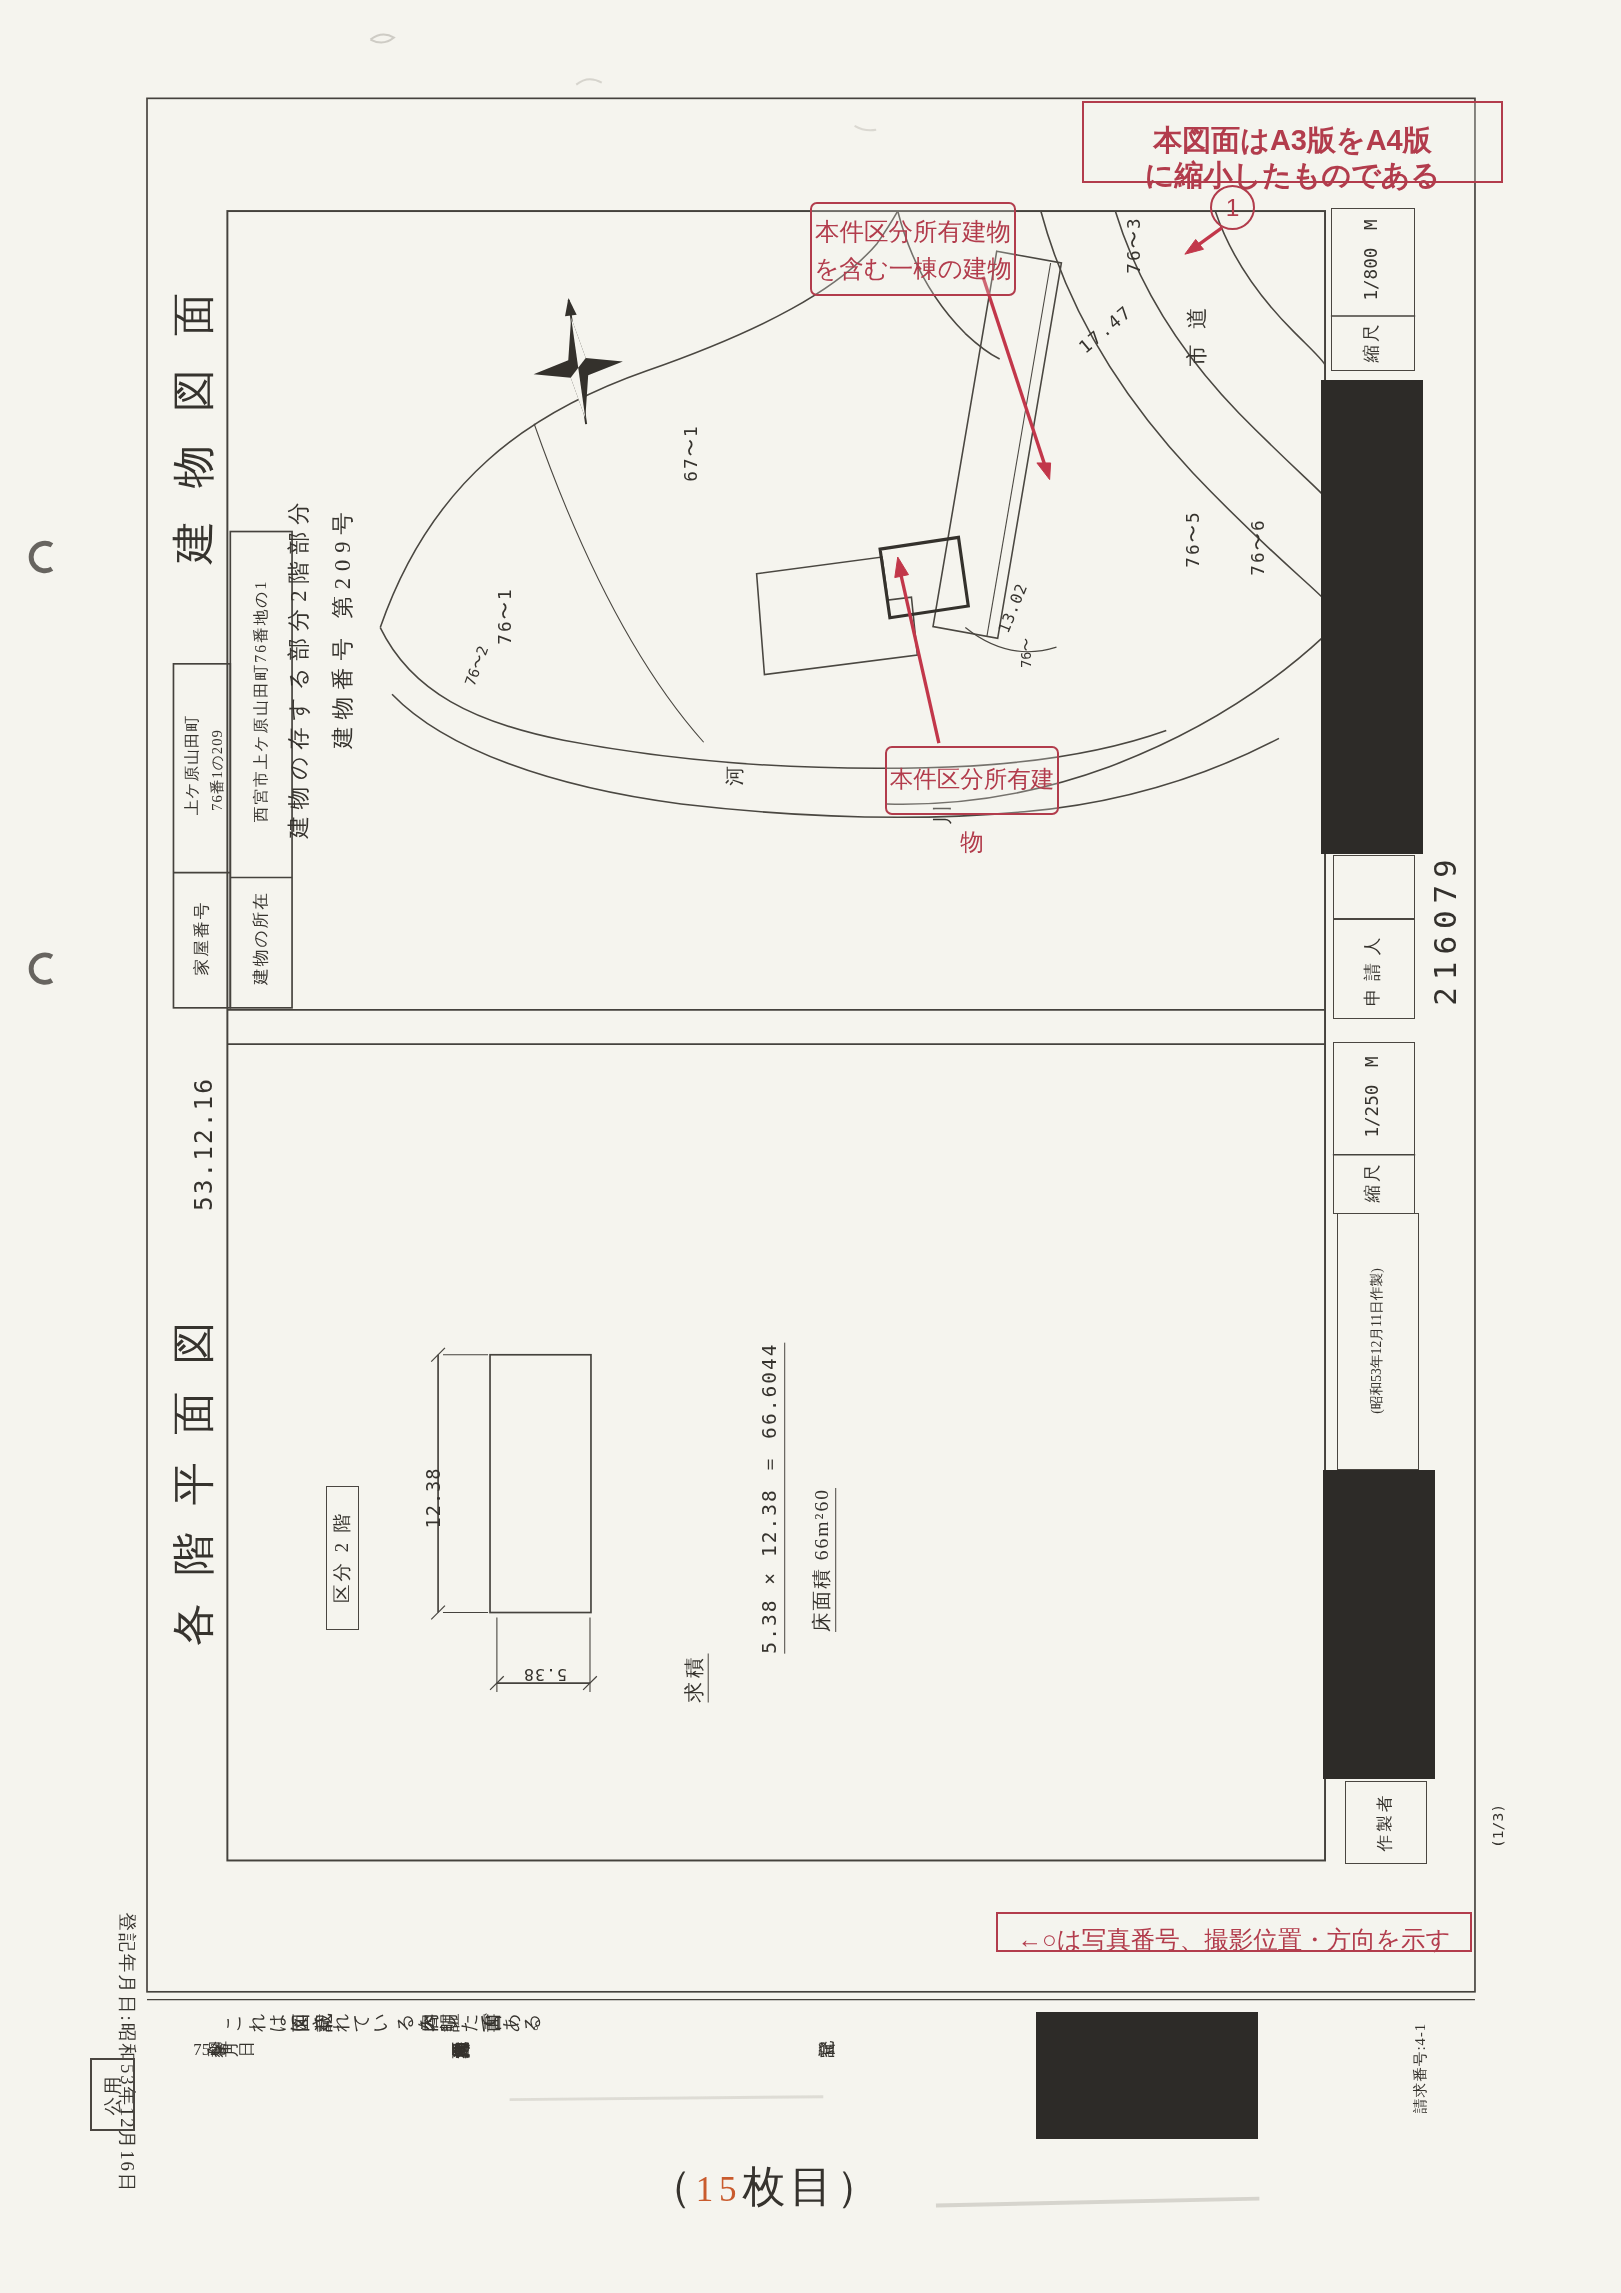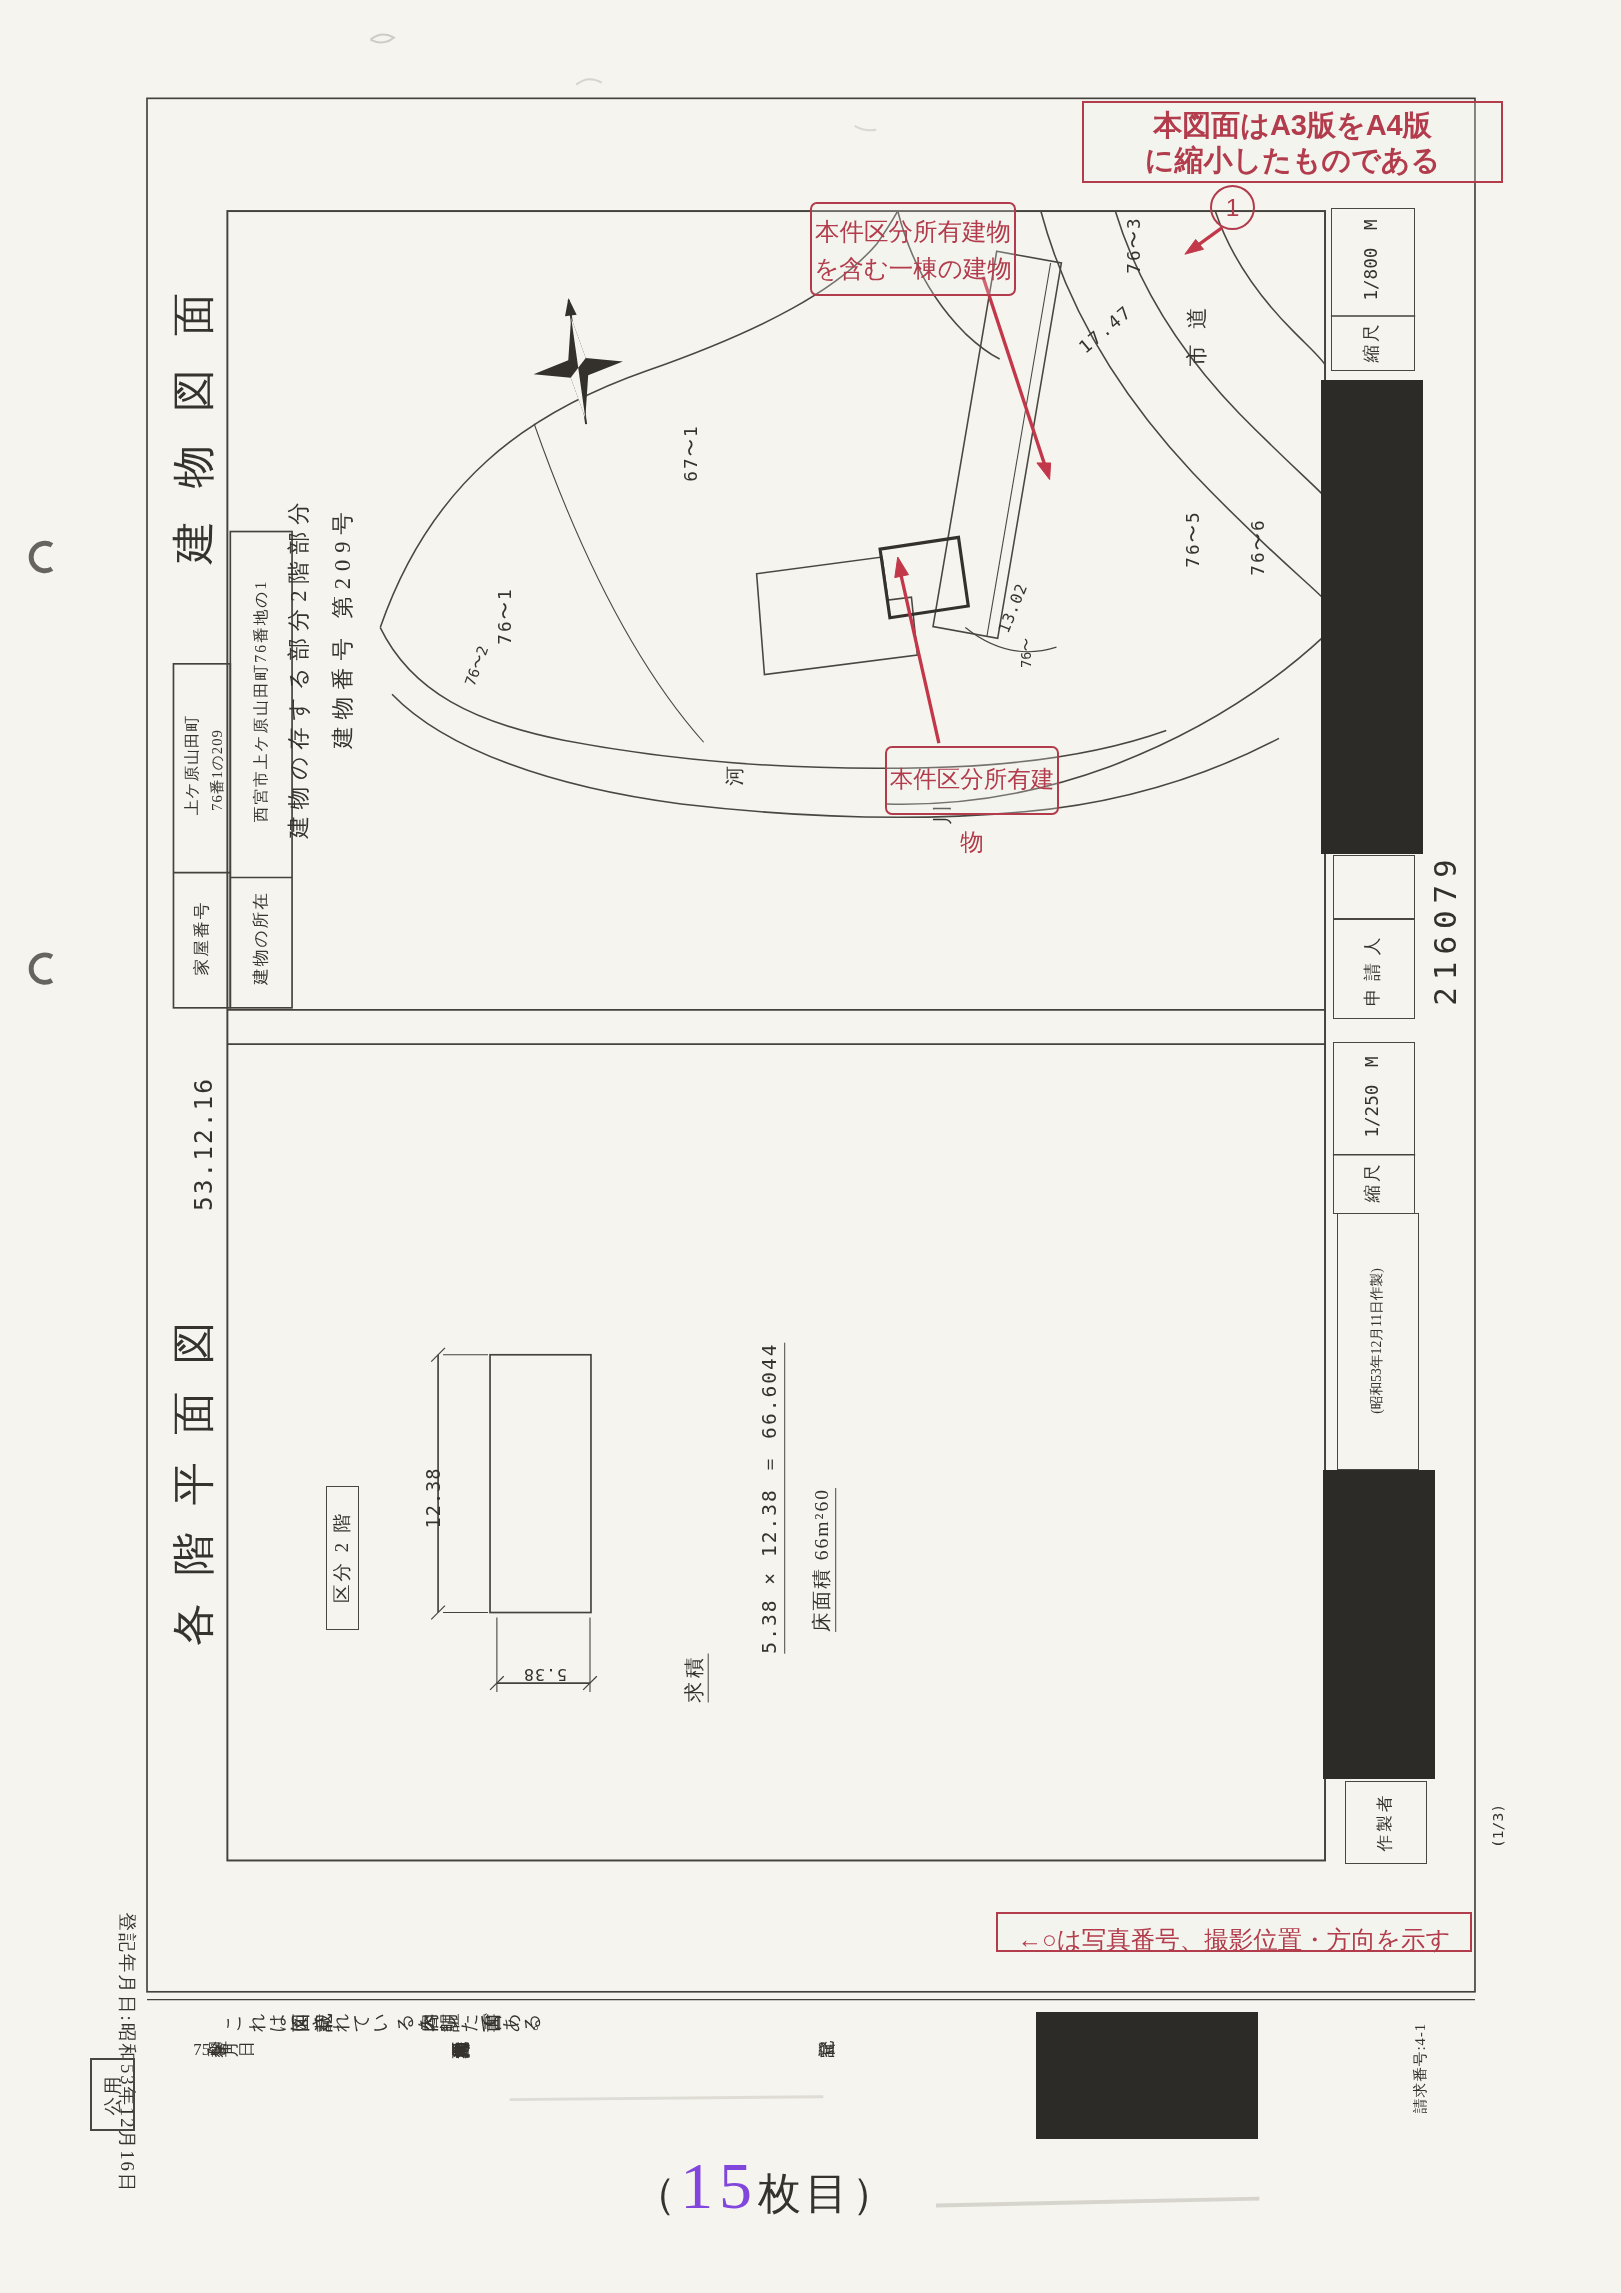--- a/index.html
+++ b/index.html
@@ -179,24 +179,24 @@
   <div class="tate" style="left:210px;top:2050px;font-size:16.7px;">令和7年5月26日</div>
   <div class="tate" style="left:439px;top:2051px;font-size:16.7px;">神戸地方法務局西宮支局</div>
   <div class="tate" style="left:804px;top:2050px;font-size:16.7px;">登記官</div>
 
   <div class="bx" style="left:90px;top:2058px;width:45px;height:73px;border-width:2px;"></div>
   <div class="vrot" style="left:113px;top:2095px;font-size:18.6px;letter-spacing:2px;">公用</div>
 
   <div class="blackbox" style="left:1036px;top:2012px;width:222px;height:127px;"></div>
 
   <div class="hc" style="left:766px;top:2186px;font-size:43px;letter-spacing:3.9px;">
-    <span>（</span><span style="font-size:66px;color:#6d28d9;opacity:.85;letter-spacing:5.9px;font-family:Liberation Serif, serif;">15</span><span>枚目）</span>
-  </div>
-
-  <div class="redbox" style="left:1082px;top:101px;width:421px;height:82px;padding-top:5px;font-size:29px;font-weight:600;line-height:35px;">
+    <span>（</span><span style="font-size:35px;color:#c2410c;opacity:.85;letter-spacing:5.9px;font-family:Liberation Serif, serif;">15</span><span>枚目）</span>
+  </div>
+
+  <div class="redbox" style="left:1082px;top:101px;width:421px;height:82px;padding-top:20px;font-size:29px;font-weight:600;line-height:35px;">
     <div>本図面はA3版をA4版</div>
     <div>に縮小したものである</div>
   </div>
 
   <div class="circ" style="left:1210px;top:185px;width:41px;height:41px;">
     <span class="redtext" style="font-size:24.5px;">1</span>
   </div>
 
   <div class="redbox" style="left:810px;top:202px;width:206px;height:94px;border-radius:6.9px;padding-top:8.8px;font-size:24.5px;line-height:37px;">
     <div>本件区分所有建物</div>

